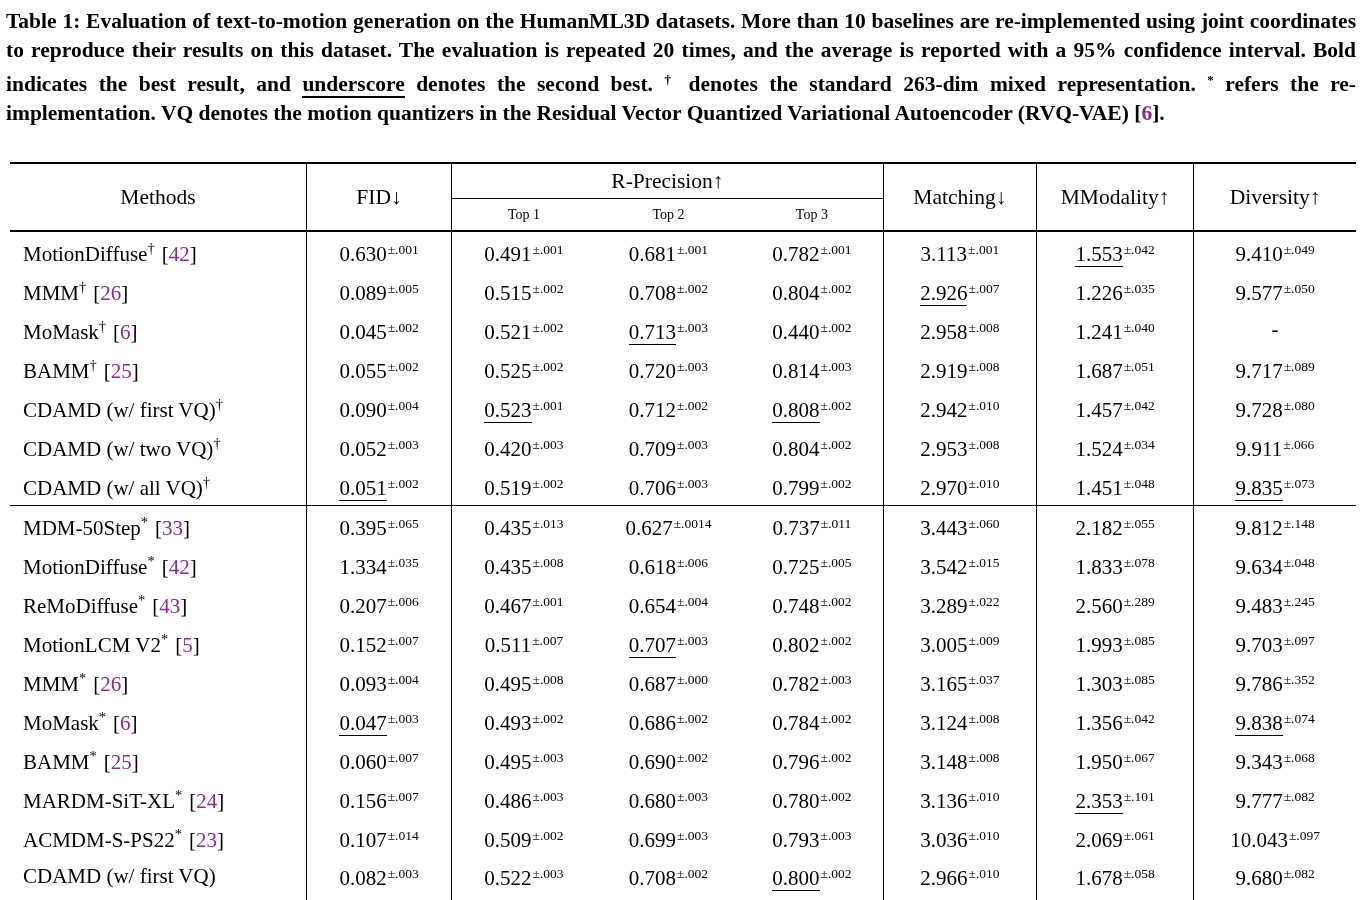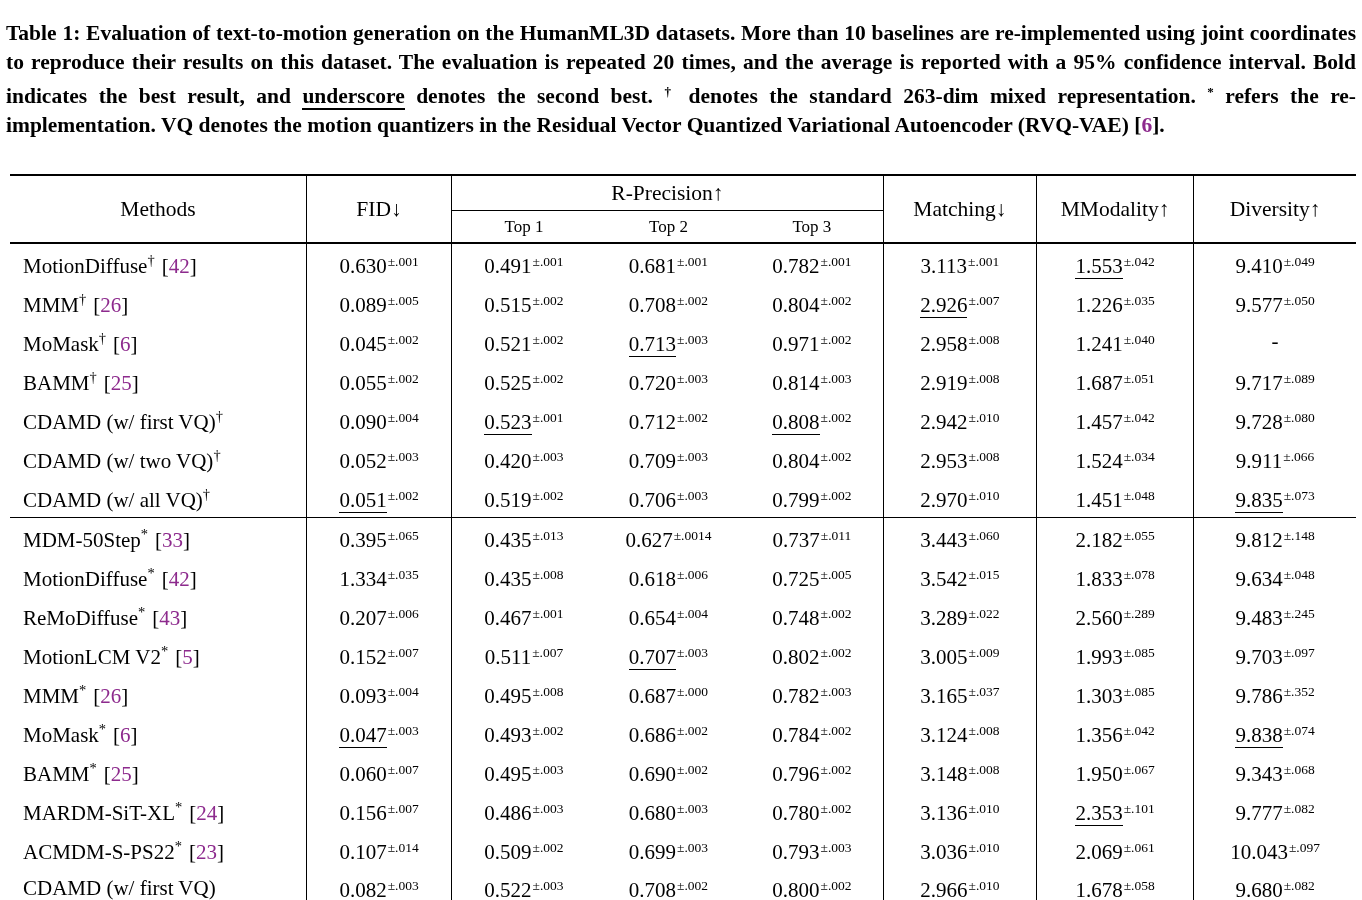--- a/index.html
+++ b/index.html
@@ -6,21 +6,21 @@
     margin: 0; padding: 0;
     width: 1362px; height: 900px;
     background: #ffffff;
     color: #000000;
     font-family: "Liberation Serif", serif;
   }
   .page { padding: 5px 4px 0 4px; }
 
   
   .caption {
-    margin: 14px 2px 0 2px;
+    margin: 2px 2px 0 2px;
     font-weight: bold;
     font-size: 21.5px;
     line-height: 29px;
     text-align: justify;
   }
   .cap-u { border-bottom: 2.2px solid #000; }
   .cap-sup { font-size: 13px; vertical-align: 7px; }
   .cite { color: var(--cite, #8d2a8d); }
 
   
@@ -33,21 +33,21 @@
   }
   .results th, .results td {
     font-weight: normal;
     padding: 0;
     text-align: center;
     vertical-align: middle;
     overflow: hidden;
     white-space: nowrap;
   }
   tr.h1 th { border-top: 2.5px solid #000; height: 34px; font-size: 21.5px; }
-  tr.h2 th { height: 31px; font-size: 17px; }
+  tr.h2 th { height: 31px; font-size: 14px; }
   th.span2 { border-bottom: 2px solid #000; }
   tr.h2 th { border-bottom: 2px solid #000; }
   th.rprec { border-bottom: 1.5px solid #000; }
   .sep { border-left: 1.5px solid #000; }
   tbody td { height: 33.6px; line-height: 33px; }
   tbody tr.group-start td { border-top: 1.8px solid #000; }
 
   td.mcell { text-align: left; padding-left: 13px; }
   .b { font-weight: normal; }
   .u { border-bottom: 1.6px solid #000; }
@@ -105,21 +105,21 @@
           <td><span>0.804</span><span class="e">±.002</span></td>
           <td class="sep"><span class="u">2.926</span><span class="e">±.007</span></td>
           <td class="sep"><span>1.226</span><span class="e">±.035</span></td>
           <td class="sep"><span>9.577</span><span class="e">±.050</span></td>
         </tr>
         <tr>
           <td class="mcell"><span>MoMask<span class="msup">†</span></span><span class="mcite">[<span class="cite">6</span>]</span></td>
           <td class="sep"><span class="b ">0.045</span><span class="e">±.002</span></td>
           <td class="sep"><span>0.521</span><span class="e">±.002</span></td>
           <td><span class="u">0.713</span><span class="e">±.003</span></td>
-          <td><span>0.971</span><span class="e">±.002</span></td>
+          <td><span>0.440</span><span class="e">±.002</span></td>
           <td class="sep"><span>2.958</span><span class="e">±.008</span></td>
           <td class="sep"><span>1.241</span><span class="e">±.040</span></td>
           <td class="sep"><span>-</span></td>
         </tr>
         <tr>
           <td class="mcell"><span>BAMM<span class="msup">†</span></span><span class="mcite">[<span class="cite">25</span>]</span></td>
           <td class="sep"><span>0.055</span><span class="e">±.002</span></td>
           <td class="sep"><span class="b ">0.525</span><span class="e">±.002</span></td>
           <td><span class="b ">0.720</span><span class="e">±.003</span></td>
           <td><span class="b ">0.814</span><span class="e">±.003</span></td>

